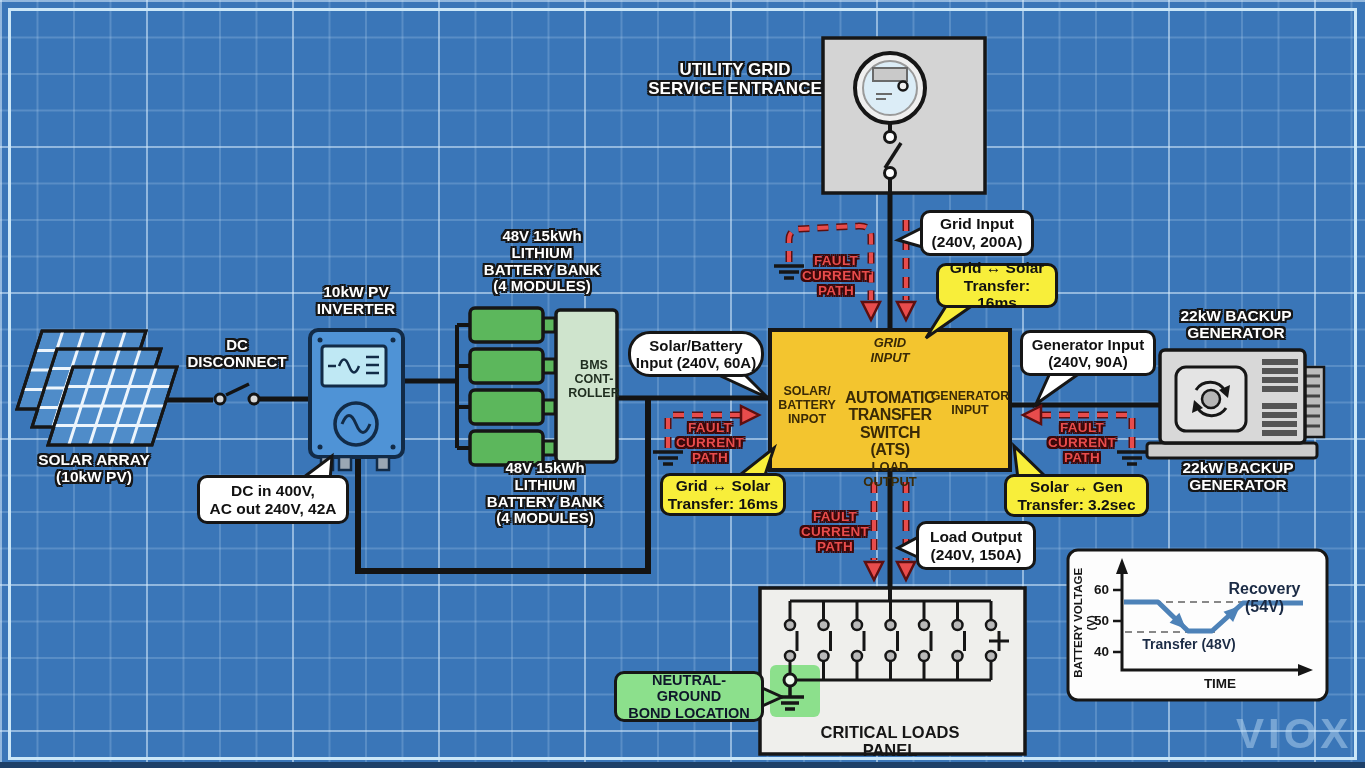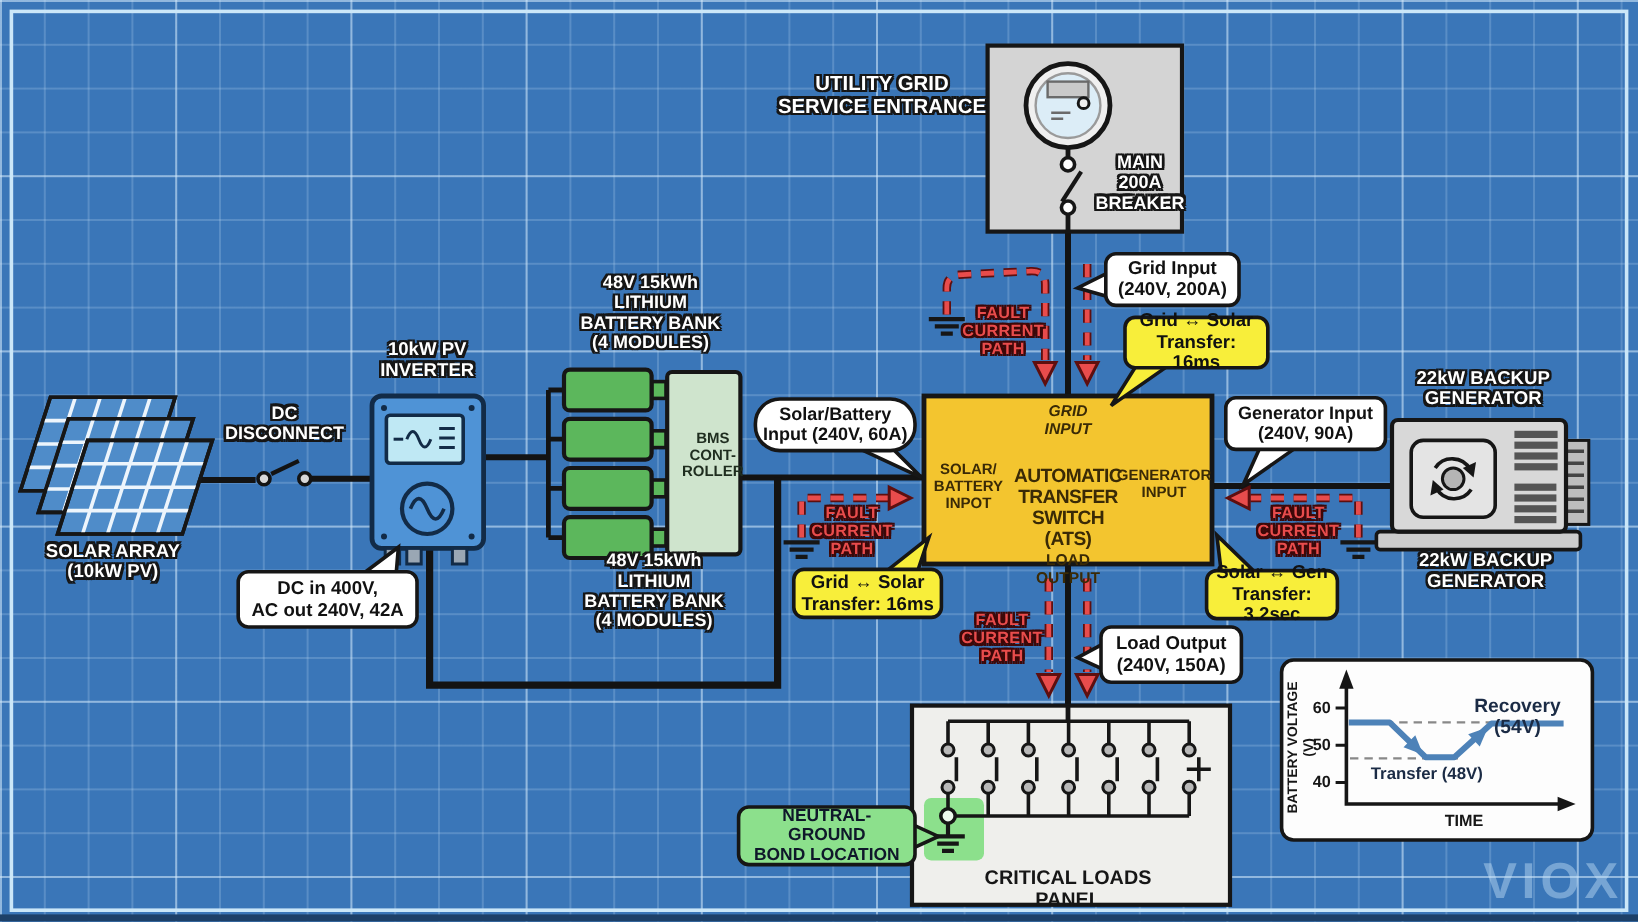--- a/index.html
+++ b/index.html
@@ -230,23 +230,20 @@
     <polygon points="1186,629 1169.6,622.8 1179.4,612.8" fill="#4d82b8"></polygon>
     <polygon points="1240,606 1233.1,622 1223.5,611.8" fill="#4d82b8"></polygon>
   </g>
 </svg>
 
 <div class="frame"></div>
 <div class="bottom-shade"></div>
 
 <div class="lbl olabel" style="left:648px;top:60px;width:174px;font-size:17px;">UTILITY GRID
 SERVICE ENTRANCE</div>
-<div class="lbl olabel" style="left:905px;top:128px;width:90px;font-size:15px;">MAIN
-200A
-BREAKER</div>
 <div class="lbl olabel" style="left:181px;top:337px;width:112px;font-size:15px;">DC
 DISCONNECT</div>
 <div class="lbl olabel" style="left:29px;top:451px;width:130px;font-size:15.5px;">SOLAR ARRAY
 (10kW PV)</div>
 <div class="lbl olabel" style="left:296px;top:283px;width:120px;font-size:15.5px;">10kW PV
 INVERTER</div>
 <div class="lbl olabel" style="left:467px;top:228px;width:150px;font-size:15px;">48V 15kWh
 LITHIUM
 BATTERY BANK
 (4 MODULES)</div>
@@ -293,21 +290,21 @@
 <div class="callout" style="left:920px;top:210px;width:114px;height:46px;font-size:15.5px;">Grid Input
 (240V, 200A)</div>
 <div class="callout yellow" style="left:936px;top:263px;width:122px;height:45px;font-size:15.5px;">Grid ↔ Solar
 Transfer: 16ms</div>
 <div class="callout" style="left:628px;top:331px;width:136px;height:46px;font-size:15px;border-radius:22px;">Solar/Battery
 Input (240V, 60A)</div>
 <div class="callout yellow" style="left:660px;top:473px;width:126px;height:43px;font-size:15.5px;">Grid ↔ Solar
 Transfer: 16ms</div>
 <div class="callout" style="left:1020px;top:330px;width:136px;height:46px;font-size:15px;">Generator Input
 (240V, 90A)</div>
-<div class="callout yellow" style="left:1004px;top:474px;width:112px;height:43px;font-size:15.5px;">Solar ↔ Gen
+<div class="callout yellow" style="left:1004px;top:474px;width:145px;height:43px;font-size:15.5px;">Solar ↔ Gen
 Transfer: 3.2sec</div>
 <div class="callout" style="left:916px;top:521px;width:120px;height:49px;font-size:15.5px;">Load Output
 (240V, 150A)</div>
 <div class="callout" style="left:197px;top:475px;width:152px;height:49px;font-size:15.5px;">DC in 400V,
 AC out 240V, 42A</div>
 <div class="callout green" style="left:614px;top:671px;width:150px;height:51px;font-size:14.5px;">NEUTRAL-GROUND
 BOND LOCATION</div>
 
 <div class="lbl dark" style="left:1025px;top:610px;width:120px;font-size:11.5px;transform:rotate(-90deg);">BATTERY VOLTAGE (V)</div>
 <div class="lbl dark" style="left:1085px;top:582px;width:24px;font-size:13.5px;text-align:right;">60</div>

